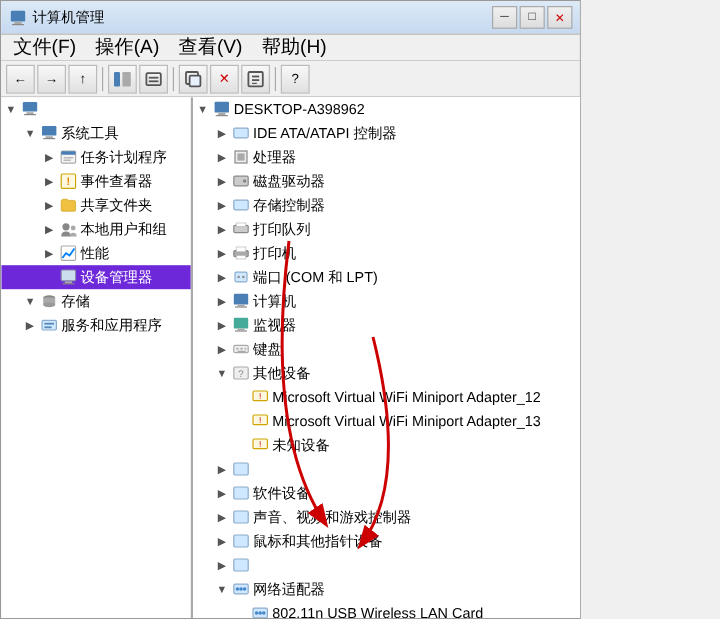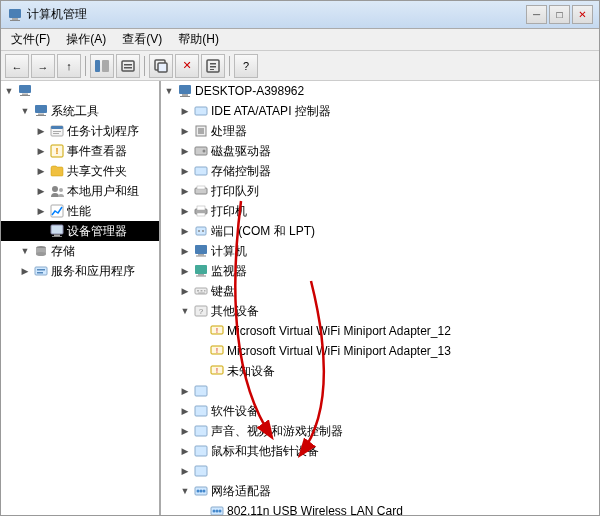--- a/index.html
+++ b/index.html
@@ -5,21 +5,21 @@
     * { margin: 0; padding: 0; box-sizing: border-box; }
     body {
       font-family: 'Microsoft YaHei', SimSun, sans-serif;
       font-size: 12px;
       background: #f0f0f0;
       width: 600px;
       height: 516px;
       overflow: hidden;
     }
     .window {
-      width: 600px;
+      width: 484px;
       height: 516px;
       background: #fff;
       border: 1px solid #999;
       display: flex;
       flex-direction: column;
     }
     .title-bar {
       background: linear-gradient(to bottom, #dce9f7, #c5d9f0);
       height: 28px;
       display: flex;
@@ -60,21 +60,21 @@
     .menu-bar {
       background: #f0f0f0;
       height: 22px;
       display: flex;
       align-items: center;
       border-bottom: 1px solid #ccc;
       padding: 0 2px;
     }
     .menu-item {
       padding: 18px 8px;
-      font-size: 12px;
+      font-size: 16px;
       cursor: pointer;
       height: 100%;
       display: flex;
       align-items: center;
     }
     .toolbar {
       background: #f0f0f0;
       height: 30px;
       display: flex;
       align-items: center;
@@ -119,21 +119,21 @@
       background: #fff;
     }
     .tree-item {
       display: flex;
       align-items: center;
       height: 20px;
       cursor: pointer;
       padding-right: 4px;
       white-space: nowrap;
     }
-    .tree-item.selected { background: #000000; color: #fff; }
+    .tree-item.selected { background: #6d28d9; color: #fff; }
     .tree-item.selected span { color: #fff; }
     .tree-expander {
       width: 16px;
       min-width: 16px;
       height: 16px;
       display: flex;
       align-items: center;
       justify-content: center;
       font-size: 9px;
       color: #555;

